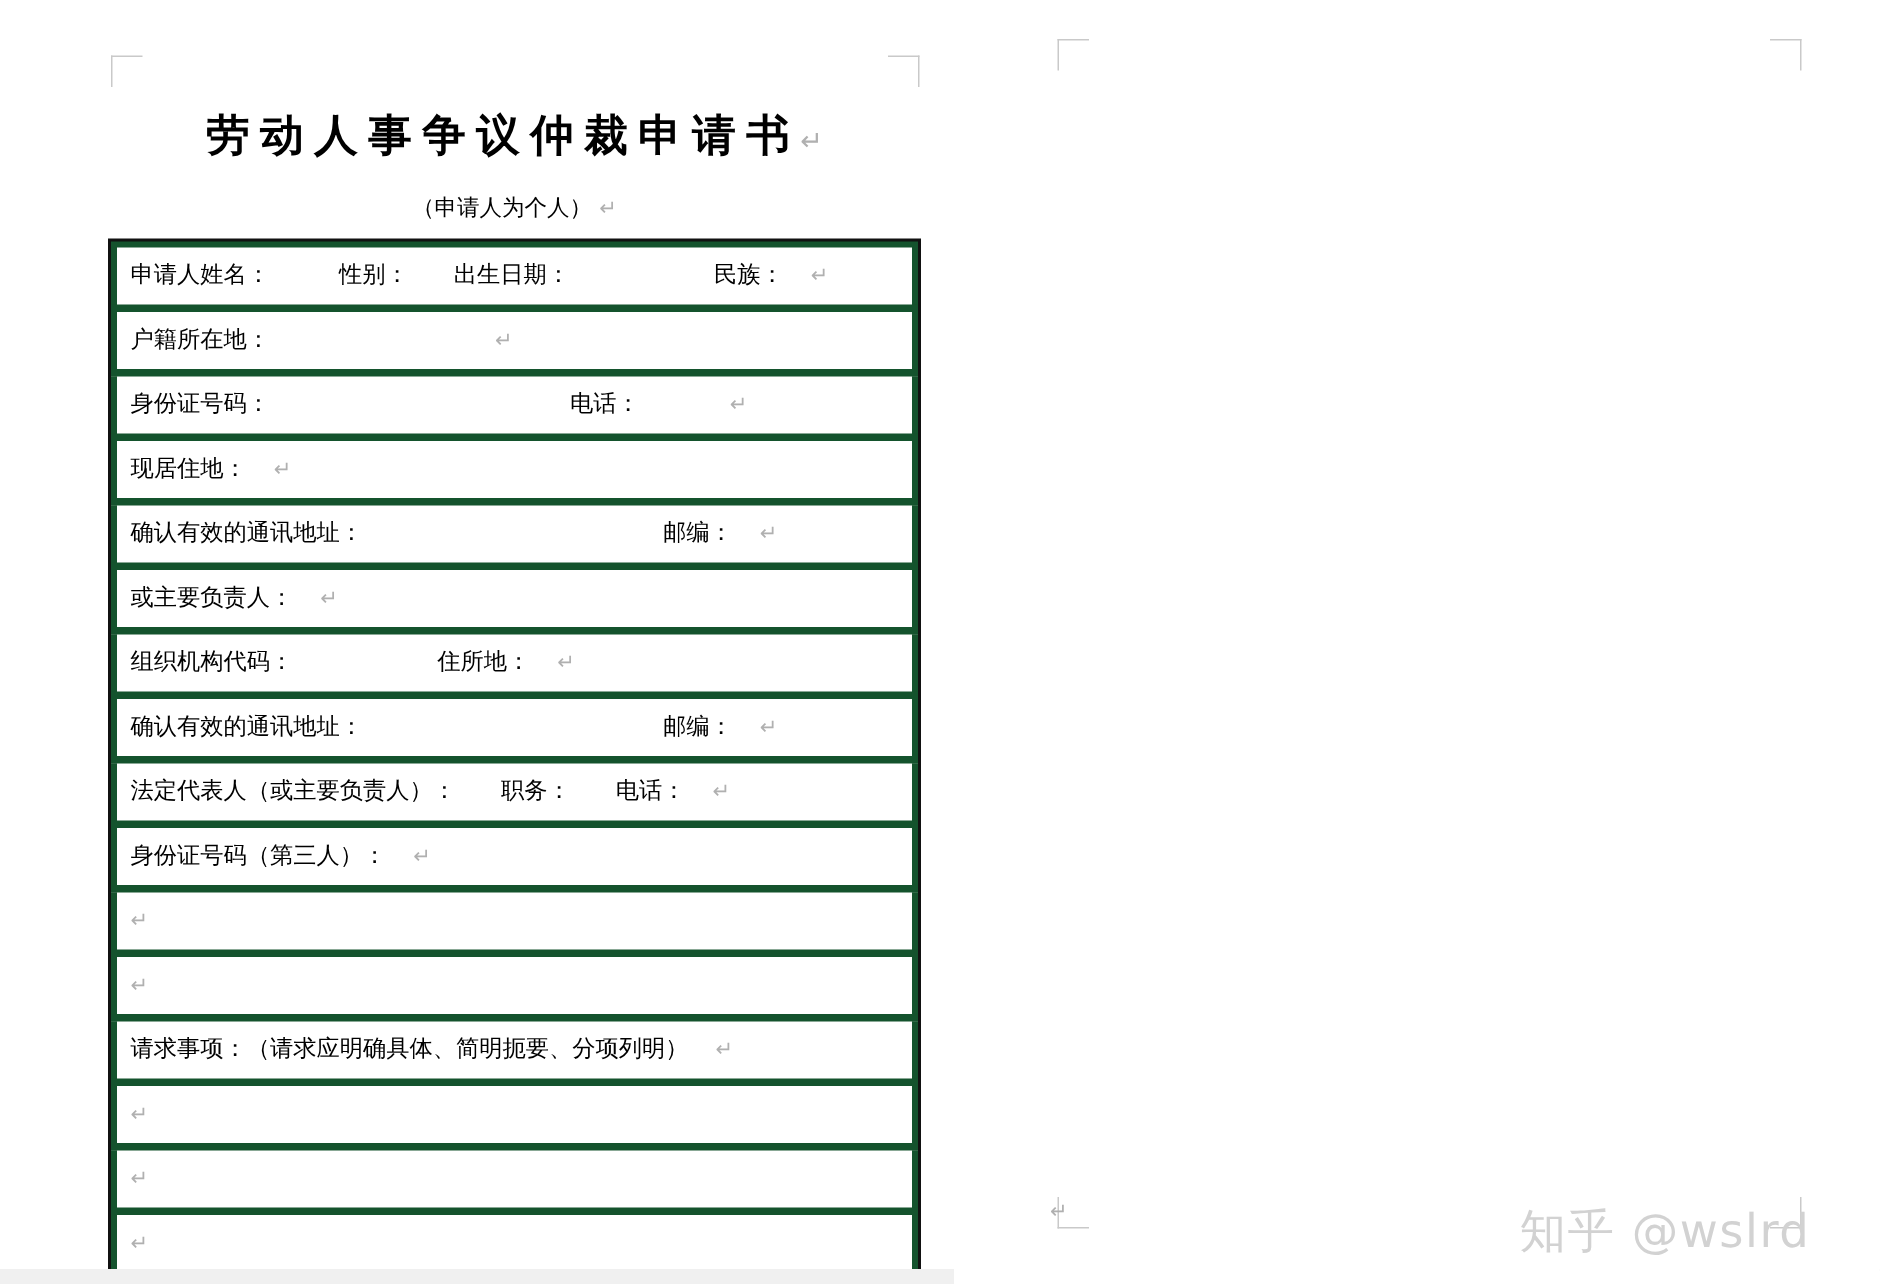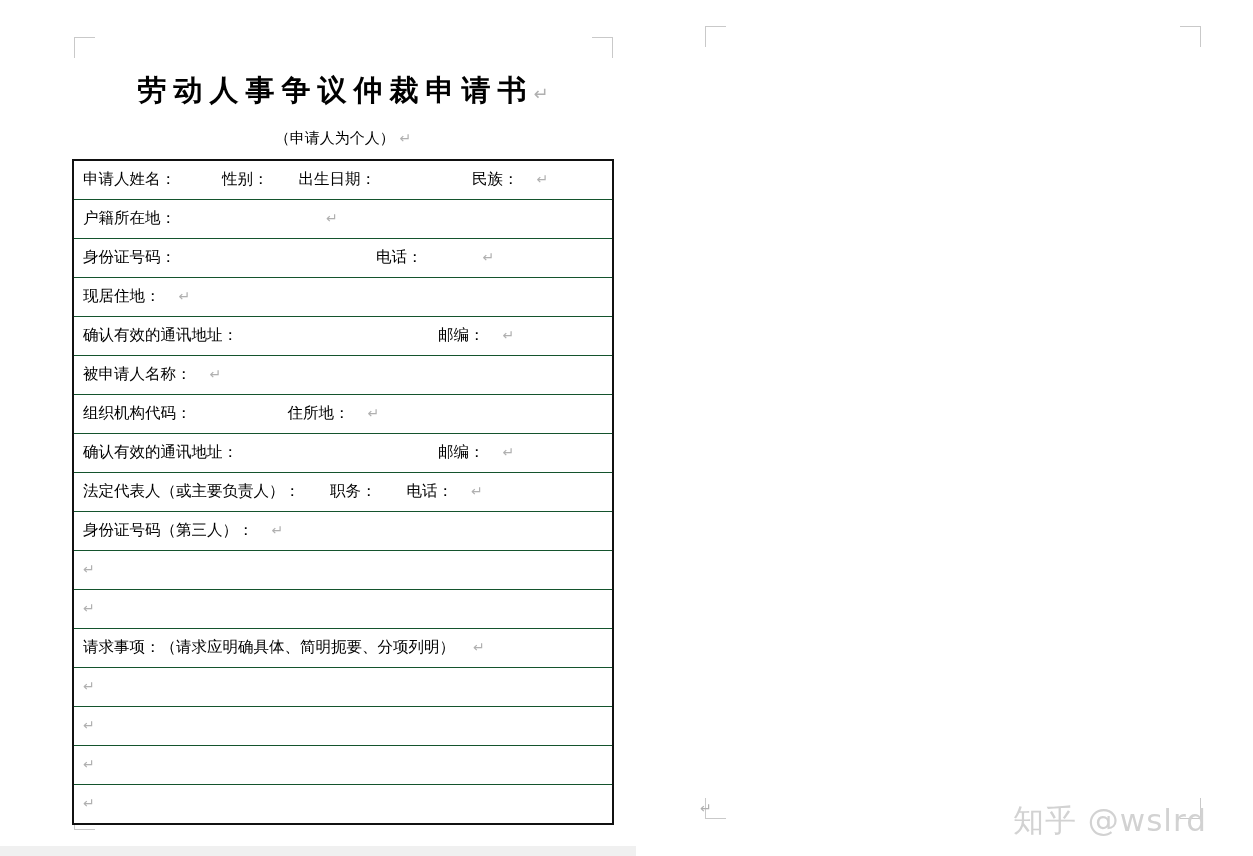--- a/index.html
+++ b/index.html
@@ -70,21 +70,21 @@
   .pil.big { font-size: 18px; }
 
   
   table.form {
     position: absolute;
     border-collapse: collapse;
     table-layout: fixed;
     background: #ffffff;
   }
   table.form td {
-    border: 1px solid #14532d;
+    border: 5px solid #14532d;
     padding: 0 0 0 9px;
     font-size: 15.5px;
     vertical-align: middle;
     line-height: 1.25;
     white-space: nowrap;
     overflow: hidden;
   }
   
   table.form {
     outline: 2px solid #111111;
@@ -162,21 +162,21 @@
         <tr>
           <td><span class="lbl">身份证号码：</span><span class="sp-f"></span><span class="lbl">电话：</span><span class="sp-c"></span><span class="pil">↵</span></td>
         </tr>
         <tr>
           <td><span class="lbl">现居住地：</span><span class="sp-g"></span><span class="pil">↵</span></td>
         </tr>
         <tr>
           <td><span class="lbl">确认有效的通讯地址：</span><span class="sp-f"></span><span class="lbl">邮编：</span><span class="sp-g"></span><span class="pil">↵</span></td>
         </tr>
         <tr>
-          <td><span class="lbl">被申请人名称：</span><span class="sp-g"></span><span class="pil">↵</span></td>
+          <td><span class="lbl">或主要负责人：</span><span class="sp-g"></span><span class="pil">↵</span></td>
         </tr>
         <tr>
           <td><span class="lbl">组织机构代码：</span><span class="sp-d"></span><span class="lbl">住所地：</span><span class="sp-g"></span><span class="pil">↵</span></td>
         </tr>
         <tr>
           <td><span class="lbl">确认有效的通讯地址：</span><span class="sp-f"></span><span class="lbl">邮编：</span><span class="sp-g"></span><span class="pil">↵</span></td>
         </tr>
         <tr>
           <td><span class="lbl">法定代表人（或主要负责人）：</span><span class="sp-b"></span><span class="lbl">职务：</span><span class="sp-b"></span><span class="lbl">电话：</span><span class="sp-g"></span><span class="pil">↵</span></td>
         </tr>

